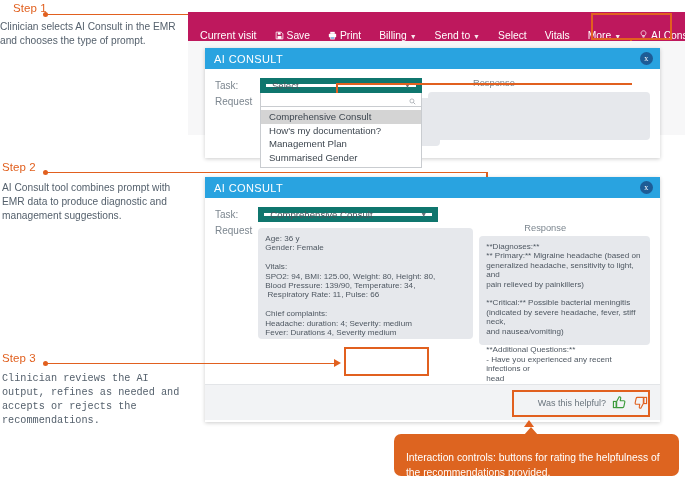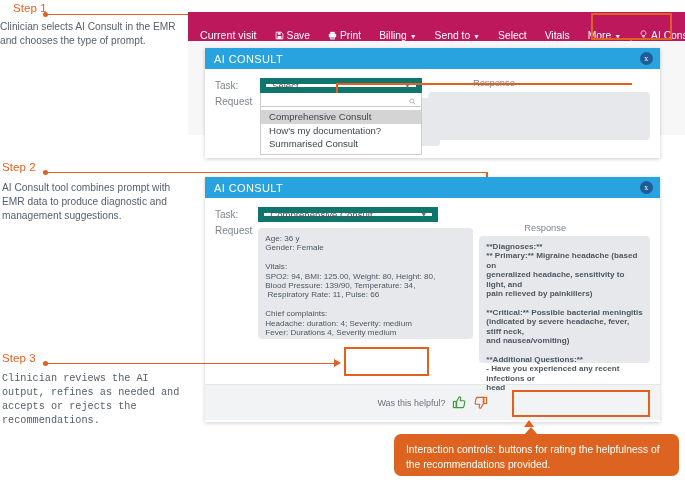--- a/index.html
+++ b/index.html
@@ -133,40 +133,40 @@
     background:#e6e8ec; border-radius:4px;
   }
   .field-text {
     font-size:8.1px; line-height:9.4px; color:#4e5761;
     padding:6px 7px; white-space:pre-wrap;
   }
   .col-label { font-size:9.3px; color:#7c868f; margin-bottom:3px;padding-left:45px; }
 
   .panel-foot {
     background:#f2f3f5; border-top:1px solid #e3e5e8;
-    display:flex; align-items:center; justify-content:center;
+    display:flex; align-items:center; justify-content:flex-end;
     padding:0 12px;
   }
   .helpful {
     display:flex; align-items:center; gap:6px;
     font-size:9px; color:#6b757e;
   }
   .btn-regen {
     background:#29a3e0; color:#fff;
     font-size:9.6px; border:none; border-radius:2px;
     padding:4px 11px;
   }
 
   
   #callout {
     position:absolute;
     background:#dd6420; color:#ffffff;
     border-radius:7px;
     font-size:10.3px; line-height:15px;
-    padding:8px 12px;
+    padding:16px 12px;
   }
   #callout-tail {
     position:absolute; width:0;height:0;
     border-left:7px solid transparent;
     border-right:7px solid transparent;
     border-bottom:8px solid #dd6420;
   }
 </style>
 </head>
 <body>
@@ -262,21 +262,22 @@
               <span>
                 <svg width="7" height="7" viewBox="0 0 16 16">
                     <circle cx="6.7" cy="6.7" r="4.6" fill="none" stroke="#8b9199" stroke-width="1.4"></circle>
                     <line x1="10.2" y1="10.2" x2="14.2" y2="14.2" stroke="#8b9199" stroke-width="1.6"></line>
                   </svg>
               </span>
             </div>
             <div class="opt-list" style="padding:3px 0 3px 0;">
               <div class="opt sel">Comprehensive Consult</div>
               <div class="opt">How's my documentation?</div>
-              <div class="opt">Summarised Consult</div>
+              <div class="opt">Management Plan</div>
+              <div class="opt">Summarised Gender</div>
             </div>
           </div>
 
           <div class="field" style="position:absolute; left:0; top:20px; width:180px; height:48px;"></div>
         </div>
         <div style="width:228px;">
           <div class="col-label" style="margin-bottom:4px;">Response</div>
           <div class="field" style="height:48px;"></div>
         </div>
       </div>
@@ -319,21 +320,21 @@
 Blood Pressure: 139/90, Temperature: 34,
  Respiratory Rate: 11, Pulse: 66
 
 Chief complaints:
 Headache: duration: 4; Severity: medium
 Fever: Durations 4, Severity medium</div>
           </div>
         </div>
         <div style="width:228px; padding-top:16px;">
           <div class="col-label">Response</div>
-          <div class="field" style="height:127px;font-weight:bold;">
+          <div class="field" style="height:109px;">
             <div class="field-text">**Diagnoses:**
 ** Primary:** Migraine headache (based on
 generalized headache, sensitivity to light, and
 pain relieved by painkillers)
 
 **Critical:** Possible bacterial meningitis
 (indicated by severe headache, fever, stiff neck,
 and nausea/vomiting)
 
 **Additional Questions:**

